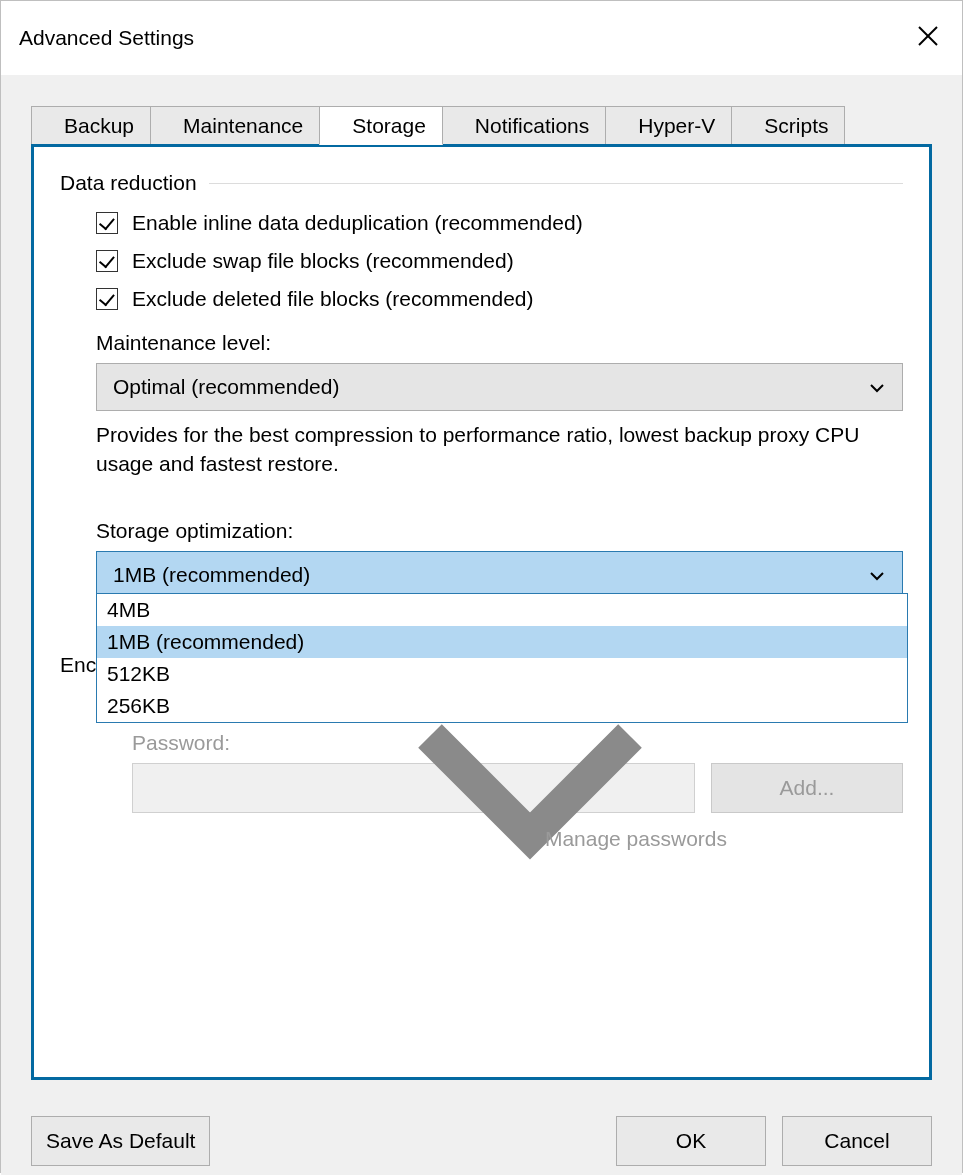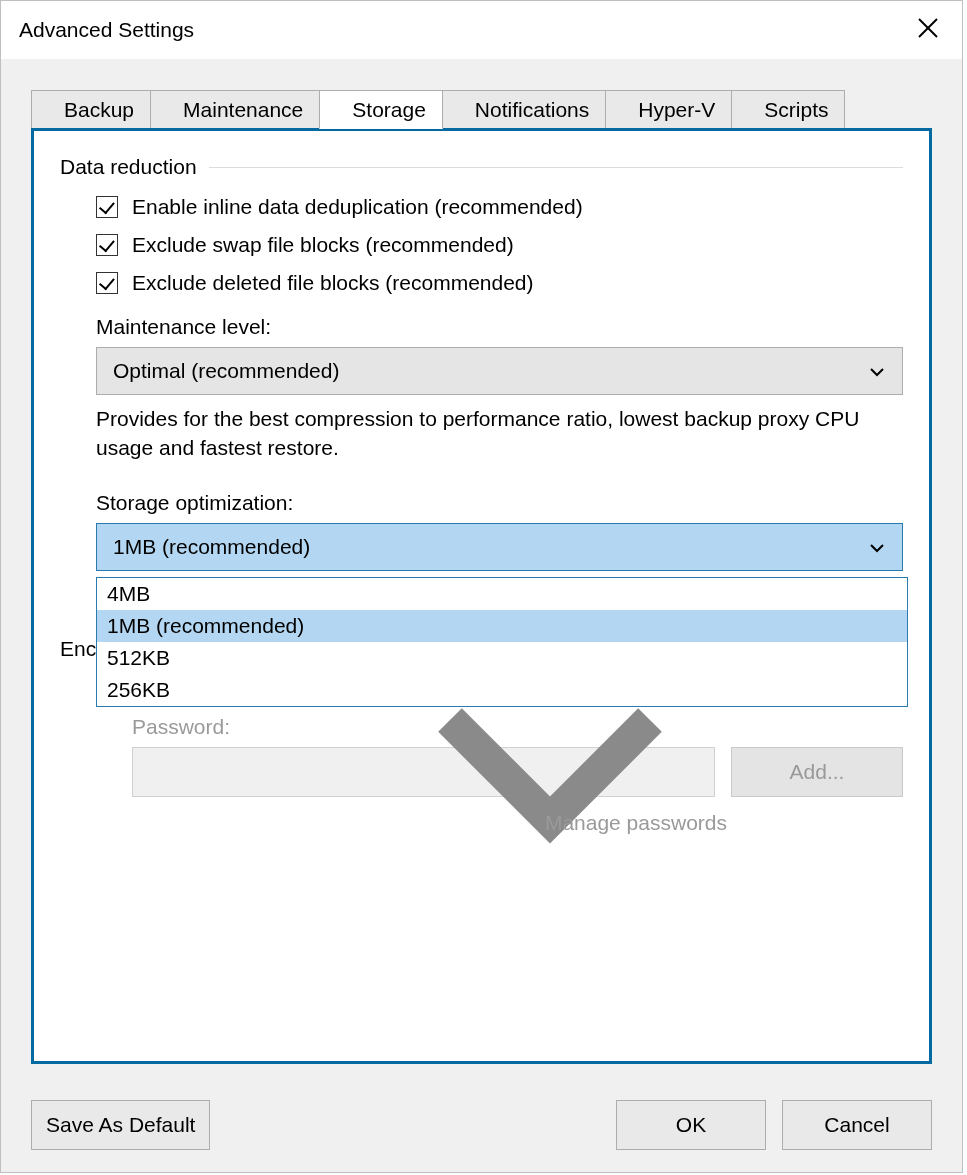--- a/index.html
+++ b/index.html
@@ -16,21 +16,21 @@
     width: 963px; height: 1173px;
     border: 1px solid #bfbfbf;
     background: #fff;
     position: relative;
   }
   .title-bar {
     display: flex;
     align-items: center;
     justify-content: space-between;
     padding: 10px 14px 10px 18px;
-    height: 58px;
+    height: 74px;
   }
   .title-text { font-size: 21px; }
   .close-x {
     width: 40px; height: 40px;
     display:flex; align-items:center; justify-content:center;
     cursor:pointer;
   }
   .close-x svg { width: 22px; height: 22px; stroke:#000; stroke-width:2; }
   .body {
     background: #f0f0f0;
@@ -133,21 +133,21 @@
   .pw-combo {
     flex:1;
     height:50px;
     border:1px solid #d0d0d0;
     background:#f0f0f0;
     display:flex; align-items:center; justify-content:flex-end;
     padding-right:14px;
   }
   .pw-combo .chev svg { stroke:#8a8a8a; }
   .btn-disabled {
-    width:172px; height:50px;
+    width:192px; height:50px;
     border:1px solid #c9c9c9;
     background:#e4e4e4;
     color:#9a9a9a;
     display:flex; align-items:center; justify-content:center;
   }
   .manage-link {
     text-align:right;
     padding-right:176px;
     margin-top:14px;
     color:#9a9a9a;
@@ -227,21 +227,21 @@
         <div class="combo">
           <span>Optimal (recommended)</span>
           <span class="chev">
             <svg viewBox="0 0 18 18">
                 <polyline points="3,6 9,12 15,6"></polyline>
               </svg>
           </span>
         </div>
         <div class="help-text">Provides for the best compression to performance ratio, lowest backup proxy CPU usage and fastest restore.</div>
 
-        <div class="field-label" style="margin-top:28px">Storage optimization:</div>
+        <div class="field-label" style="margin-top:40px">Storage optimization:</div>
         <div class="combo selected-open">
           <span>1MB (recommended)</span>
           <span class="chev">
             <svg viewBox="0 0 18 18">
                 <polyline points="3,6 9,12 15,6"></polyline>
               </svg>
           </span>
         </div>
       </div>
 

